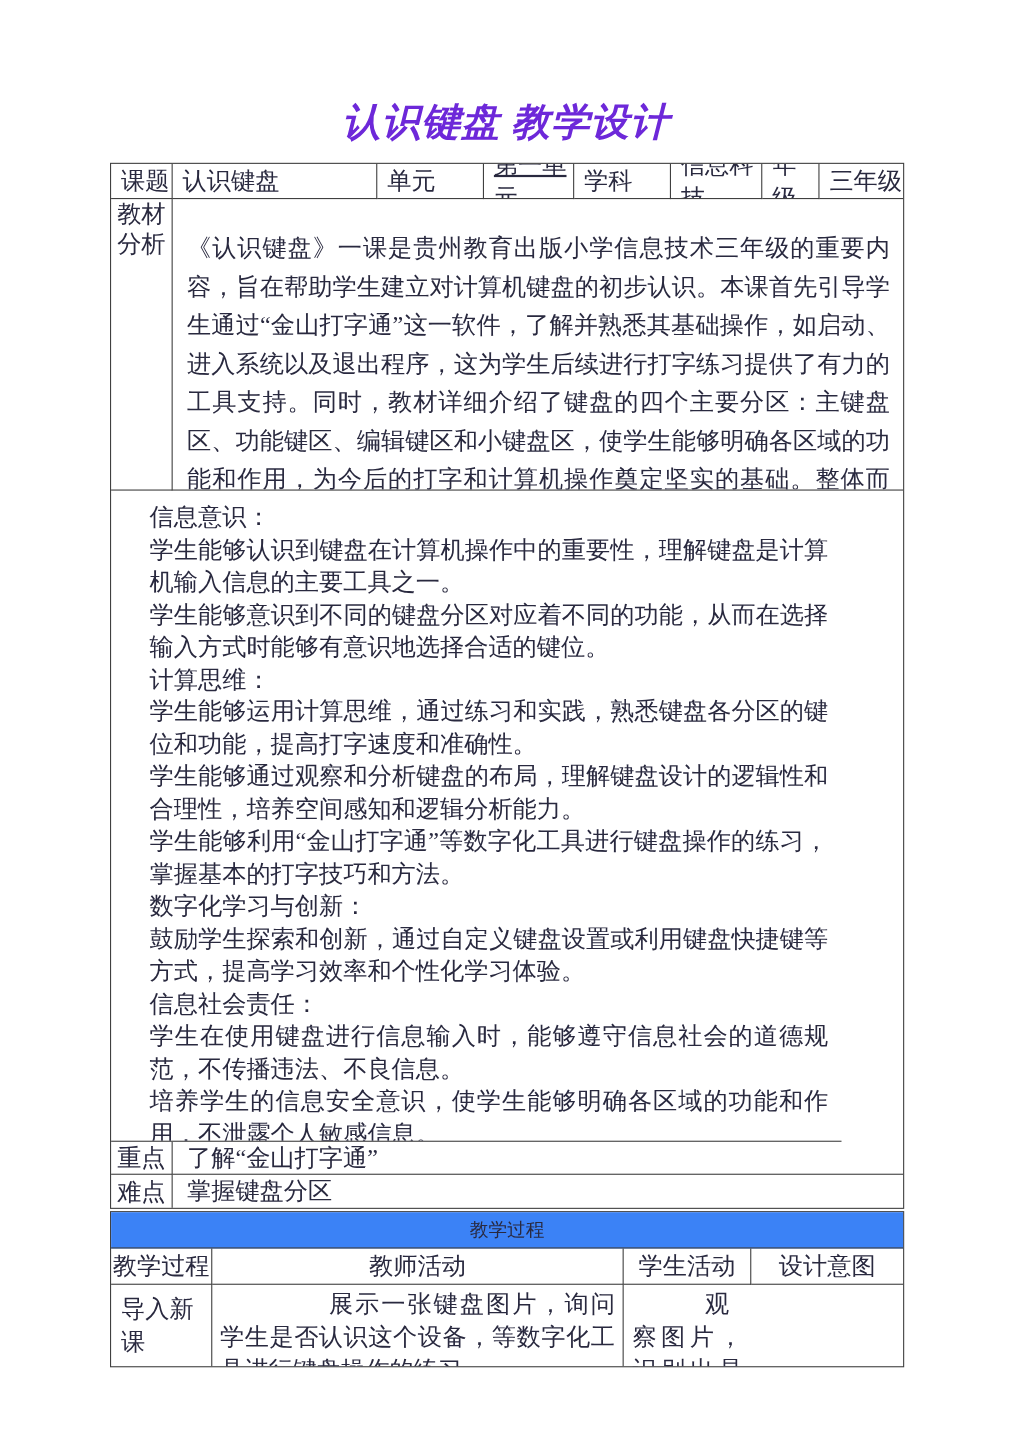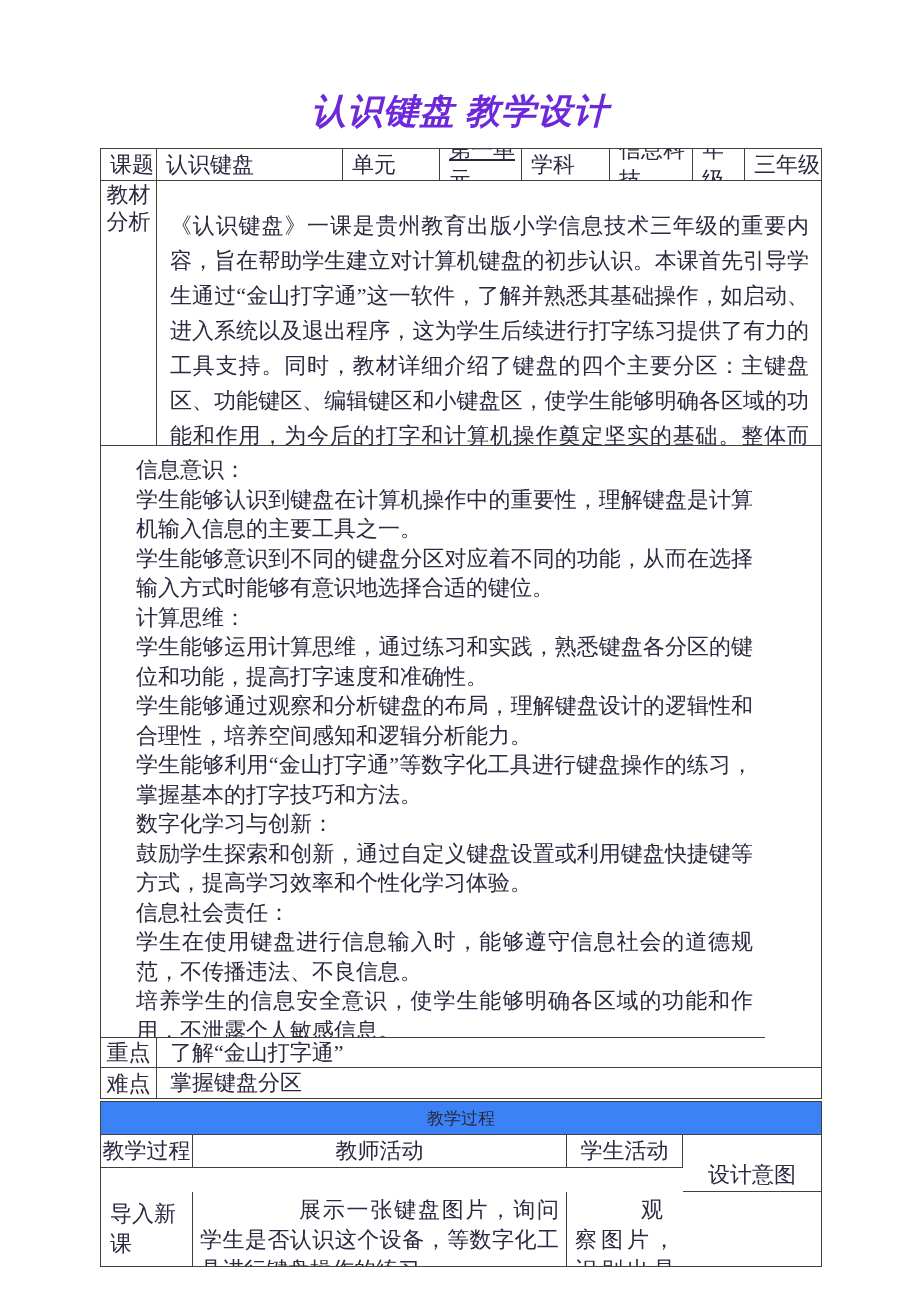--- a/index.html
+++ b/index.html
@@ -64,21 +64,21 @@
   .teacher-cell { padding:3px 7px 0 7px; }
   .teacher-cell p { text-indent:4.5em; text-align:justify; line-height:30px; }
   .student-cell { padding:3px 8px 0 8px; }
   .student-cell p { text-indent:3em; text-align:justify; line-height:30px; }
   .intent-cell { padding:26px 8px 0 8px; }
   .intent-cell p { text-align:justify; line-height:30px; }
 
   .w1{width:56px;} .w2{width:186px;} .w3{width:97px;} .w4{width:82px;text-decoration:underline;}
   .w5{width:88px;} .w6{width:83px;} .w7{width:52px;} .w8{width:76px;}
   .label-col{width:56px;} .content-col{width:664px;}
-  .pw1{width:92px;} .pw2{width:374px;} .pw3{width:116px;} .pw4{width:138px;margin-top:24px;}
+  .pw1{width:92px;} .pw2{width:374px;} .pw3{width:116px;} .pw4{width:138px;}
 </style>
 </head>
 <body>
 
 <div class="doc-title">认识键盘 教学设计</div>
 
 <div class="tbl upper">
   <div class="row r-info">
     <div class="cell w1">课题</div>
     <div class="cell w2">认识键盘</div>

